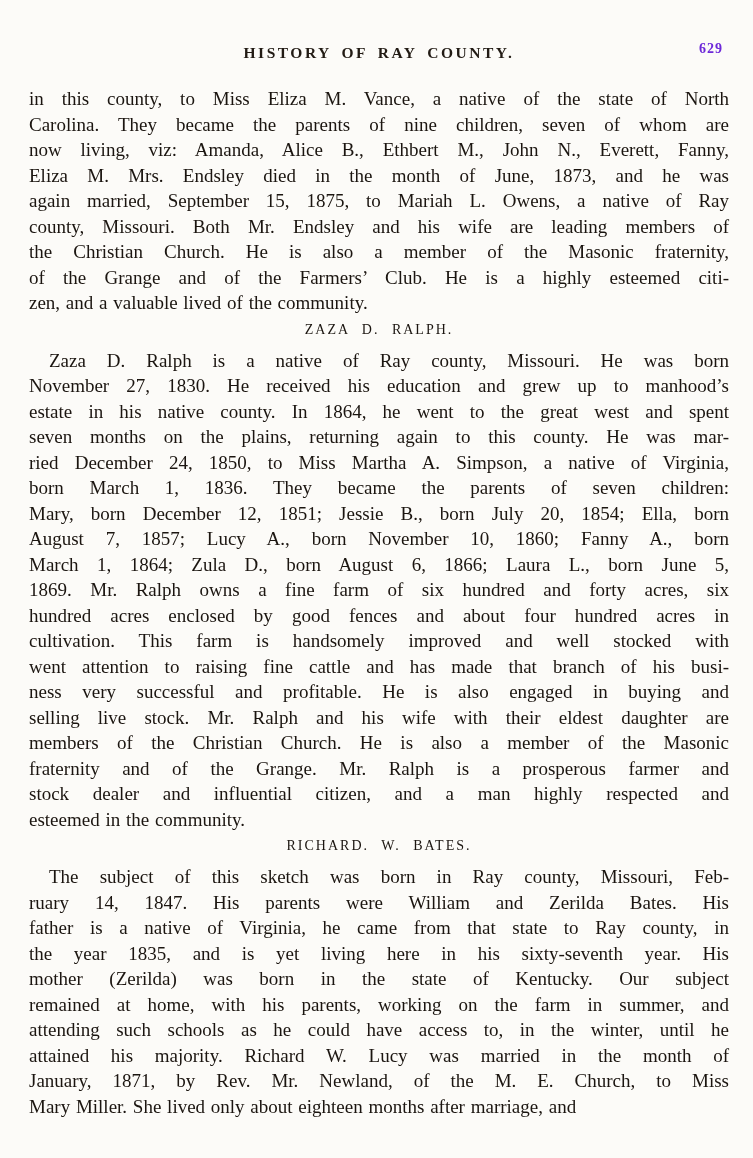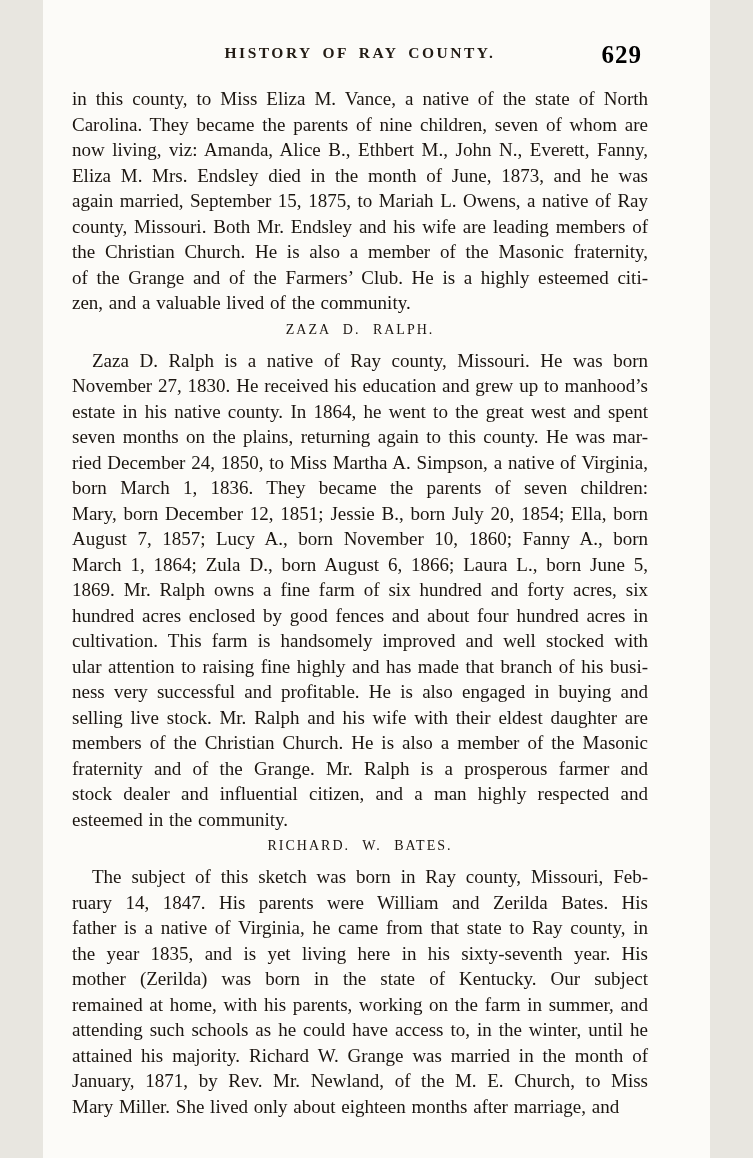--- a/index.html
+++ b/index.html
@@ -2,29 +2,29 @@
 <html><head>
 <meta charset="utf-8">
 <style>
   html, body {
     margin: 0;
     padding: 0;
     background: #e8e6e0;
   }
   .page {
     position: relative;
-    width: 667px;
+    width: 753px;
     height: 1158px;
     margin: 0 auto;
     background: #fcfbf8;
     color: #1b1510;
     font-family: "Liberation Serif", "DejaVu Serif", serif;
     overflow: hidden;
     box-sizing: border-box;
-    padding: 44px 62px 0 29px;
+    padding: 44px 24px 0 29px;
   }
   
   .running-header {
     position: relative;
     height: 26px;
     margin-bottom: 16px;
   }
   .rh-title {
     position: absolute;
     left: 0;
@@ -33,24 +33,24 @@
     font-size: 15.5px;
     font-weight: bold;
     letter-spacing: 2.5px;
     word-spacing: 4px;
     color: #221b14;
   }
   .rh-page {
     position: absolute;
     right: 6px;
     top: -3px;
-    font-size: 25px;
+    font-size: 14px;
     font-weight: bold;
     letter-spacing: 1px;
-    color: #000000;
+    color: #6d28d9;
   }
   
   .para {
     font-size: 19px;
     line-height: 25.5px;
   }
   .tline {
     text-align: justify;
     text-align-last: justify;
     word-spacing: 1px;
@@ -103,37 +103,37 @@
       <div class="tline">estate in his native county.  In 1864, he went to the great west and spent</div>
       <div class="tline">seven months on the plains, returning again to this county.  He was mar-</div>
       <div class="tline">ried December 24, 1850, to Miss Martha A. Simpson, a native of Virginia,</div>
       <div class="tline">born March 1, 1836.  They became the parents of seven children:</div>
       <div class="tline">Mary, born December 12, 1851; Jessie B., born July 20, 1854; Ella, born</div>
       <div class="tline">August 7, 1857; Lucy A., born November 10, 1860;  Fanny A., born</div>
       <div class="tline">March 1, 1864; Zula D., born August 6, 1866; Laura L., born June 5,</div>
       <div class="tline">1869.  Mr. Ralph owns a fine farm of six hundred and forty acres, six</div>
       <div class="tline">hundred acres enclosed by good fences and about four hundred acres in</div>
       <div class="tline">cultivation.  This farm is handsomely improved and well stocked with</div>
-      <div class="tline">ular attention to raising fine highly and has made that branch of his busi-</div>
+      <div class="tline">went attention to raising fine cattle and has made that branch of his busi-</div>
       <div class="tline">ness very successful and profitable.  He is also engaged in buying and</div>
       <div class="tline">selling live stock.  Mr. Ralph and his wife with their eldest daughter are</div>
       <div class="tline">members of the Christian Church.  He is also a member of the Masonic</div>
       <div class="tline">fraternity and of the Grange.  Mr. Ralph is a prosperous farmer and</div>
       <div class="tline">stock dealer and influential citizen, and a man highly respected and</div>
       <div class="tline tline-last">esteemed in the community.</div>
     </div>
 
   <h2 class="sec-heading">RICHARD. W. BATES.</h2>
 
   <div class="para indented">
       <div class="tline">The subject of this sketch was born in Ray county, Missouri, Feb-</div>
       <div class="tline">ruary 14, 1847.  His parents were William and Zerilda Bates.  His</div>
       <div class="tline">father is a native of Virginia, he came from that state to Ray county, in</div>
       <div class="tline">the year 1835, and is yet living here in his sixty-seventh year.  His</div>
       <div class="tline">mother (Zerilda) was born in the state of Kentucky.  Our subject</div>
       <div class="tline">remained at home, with his parents, working on the farm in summer, and</div>
       <div class="tline">attending such schools as he could have access to, in the winter, until he</div>
-      <div class="tline">attained his majority.  Richard W. Grange was married in the month of</div>
+      <div class="tline">attained his majority.  Richard W. Lucy was married in the month of</div>
       <div class="tline">January, 1871, by Rev. Mr. Newland, of the M. E. Church, to Miss</div>
       <div class="tline tline-last">Mary Miller.  She lived only about eighteen months after marriage, and</div>
     </div>
 
 </div>
 
 </body></html>

